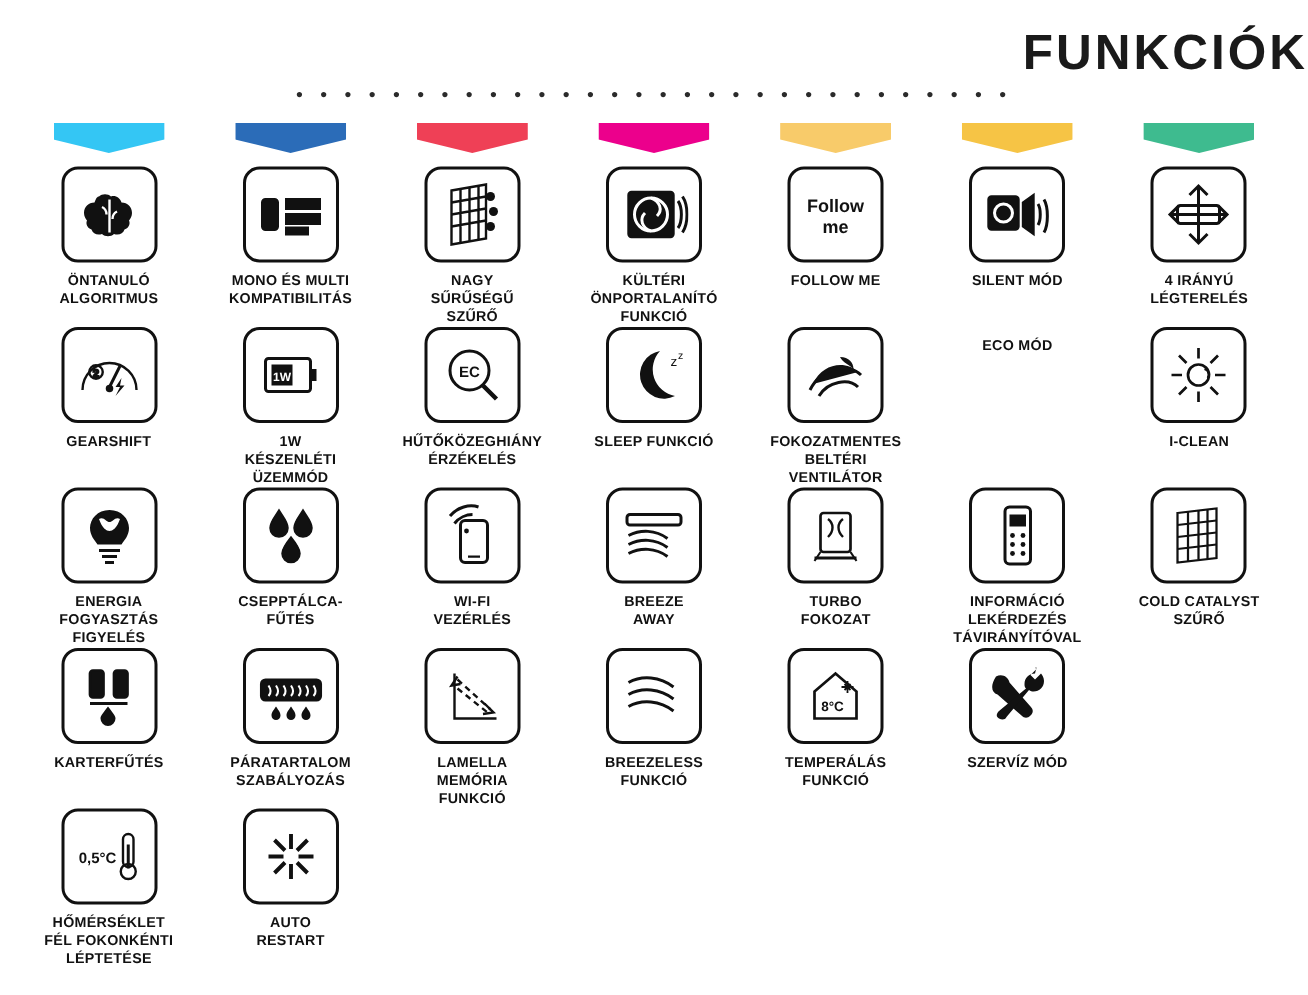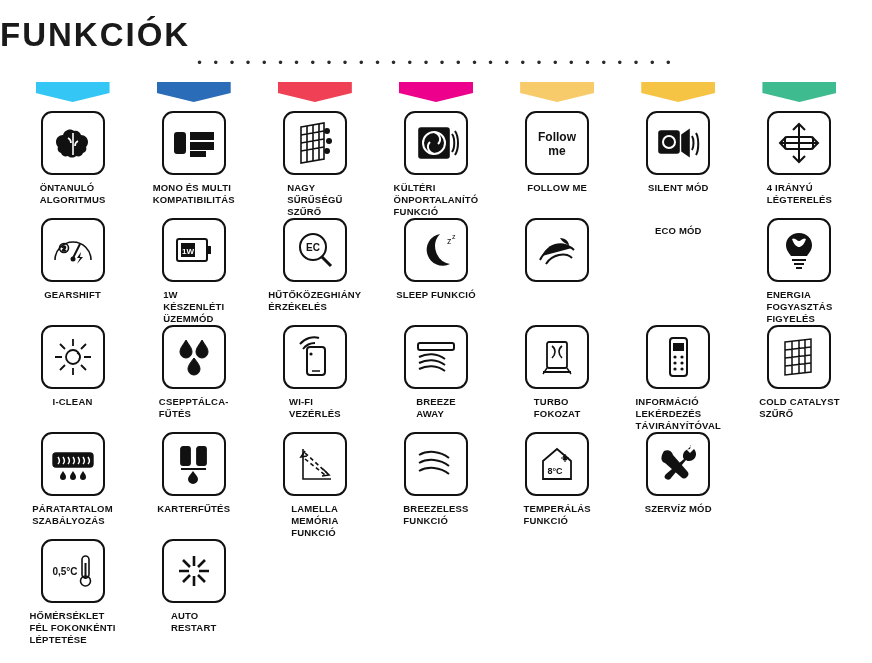--- a/index.html
+++ b/index.html
@@ -14,21 +14,21 @@
     color: #111111;
     overflow: hidden;
   }
   .page {
     position: relative;
     width: 872px;
     height: 663px;
     box-sizing: border-box;
   }
   .title {
-    text-align: left;
+    text-align: right;
     font-size: 33px;
     letter-spacing: 2px;
     font-weight: bold;
     color: #1a1a1a;
     padding-top: 16px;
     font-family: "Liberation Sans", sans-serif;
   }
   .dots {
     text-align: center;
     margin-top: 4px;
@@ -69,21 +69,21 @@
     align-items: center;
     justify-content: center;
     box-sizing: border-box;
     background: #fff;
   }
   .icon-box.empty { border: none; }
   .caption {
     margin-top: 7px;
     font-size: 9.5px;
     font-weight: bold;
-    text-align: left;
+    text-align: center;
     line-height: 12px;
     letter-spacing: 0.2px;
     color: #111111;
     max-width: 104px;
     text-transform: uppercase;
     white-space: pre-line;
   }
   .cell.blank .caption { visibility: hidden; }
   svg { display: block; }
 </style>
@@ -246,48 +246,51 @@
 
     <div class="cell">
       <div class="icon-box">
         <svg width="46" height="40" viewBox="0 0 46 40" fill="none" stroke="#111" stroke-width="2">
           <path d="M8 26c6-14 22-16 30-8" fill="#111" stroke="none"></path>
           <path d="M6 30c8-16 26-18 34-10"></path>
           <path d="M12 34c6-10 20-12 26-6"></path>
           <path d="M26 8c6 0 9 4 9 8-3-3-7-4-9-8z" fill="#111" stroke="none"></path>
         </svg>
       </div>
+      <div class="caption">FOKOZATMENTES
+BELTÉRI
+VENTILÁTOR</div>
     </div>
 
     <div class="cell">
       <div class="caption">ECO MÓD</div>
+    </div>
+
+    <div class="cell">
+      <div class="icon-box">
+        <svg width="44" height="44" viewBox="0 0 44 44" fill="none" stroke="#111" stroke-width="1.8">
+          <circle cx="22" cy="22" r="7"></circle>
+          <path d="M22 4v7M22 33v7M4 22h7M33 22h7M9 9l5 5M30 30l5 5M35 9l-5 5M14 30l-5 5"></path>
+          <path d="M26 18c3 1 4 4 2 6" stroke-width="1.4"></path>
+        </svg>
+      </div>
+      <div class="caption">I-CLEAN</div>
     </div>
 
     <div class="cell">
       <div class="icon-box">
         <svg width="40" height="42" viewBox="0 0 40 42" fill="none" stroke="#111" stroke-width="2">
           <path d="M20 4c-8 0-13 6-13 12 0 5 3 8 5 11h16c2-3 5-6 5-11 0-6-5-12-13-12z" fill="#111" stroke="none"></path>
           <path d="M13 10c3-2 5 2 7 2s4-4 7-2c-2 6-5 8-7 8s-5-2-7-8z" fill="#fff" stroke="none"></path>
           <path d="M13 31h14M15 35h10M17 39h6" stroke-width="2"></path>
         </svg>
       </div>
       <div class="caption">ENERGIA
 FOGYASZTÁS
 FIGYELÉS</div>
-    </div>
-
-    <div class="cell">
-      <div class="icon-box">
-        <svg width="44" height="44" viewBox="0 0 44 44" fill="none" stroke="#111" stroke-width="1.8">
-          <circle cx="22" cy="22" r="7"></circle>
-          <path d="M22 4v7M22 33v7M4 22h7M33 22h7M9 9l5 5M30 30l5 5M35 9l-5 5M14 30l-5 5"></path>
-          <path d="M26 18c3 1 4 4 2 6" stroke-width="1.4"></path>
-        </svg>
-      </div>
-      <div class="caption">I-CLEAN</div>
     </div>
 
     <div class="cell">
       <div class="icon-box">
         <svg width="44" height="42" viewBox="0 0 44 42" fill="none" stroke="#111">
           <path d="M14 4c3 5 6 8 6 12a6 6 0 0 1-12 0c0-4 3-7 6-12z" fill="#111"></path>
           <path d="M30 4c3 5 6 8 6 12a6 6 0 0 1-12 0c0-4 3-7 6-12z" fill="#111"></path>
           <path d="M22 22c4 5 6 8 6 11a6 6 0 0 1-12 0c0-3 2-6 6-11z" fill="#111"></path>
         </svg>
       </div>
@@ -358,46 +361,46 @@
           <path d="M8 6 L34 3 L34 36 L8 39 Z"></path>
           <path d="M8 14 L34 11M8 22 L34 19M8 30 L34 27M15 5 L15 38M22 4 L22 37M28 3.5 L28 36.5"></path>
         </svg>
       </div>
       <div class="caption">COLD CATALYST
 SZŰRŐ</div>
     </div>
 
     <div class="cell">
       <div class="icon-box">
+        <svg width="44" height="42" viewBox="0 0 44 42" fill="none" stroke="#111" stroke-width="1.8">
+          <rect x="9" y="4" width="9" height="18" rx="2" fill="#111"></rect>
+          <rect x="25" y="4" width="9" height="18" rx="2" fill="#111"></rect>
+          <path d="M9 26h25" stroke-width="2"></path>
+          <path d="M21 28c3 4 5 6 5 8a5 5 0 0 1-10 0c0-2 2-4 5-8z" fill="#111" stroke="none"></path>
+        </svg>
+      </div>
+      <div class="caption">KARTERFŰTÉS</div>
+    </div>
+
+    <div class="cell">
+      <div class="icon-box">
         <svg width="48" height="38" viewBox="0 0 48 38" fill="none" stroke="#111" stroke-width="1.4">
           <rect x="4" y="8" width="40" height="14" rx="3" fill="#111"></rect>
           <path d="M9 12c2 3 2 5 0 7M14 12c2 3 2 5 0 7M19 12c2 3 2 5 0 7M24 12c2 3 2 5 0 7M29 12c2 3 2 5 0 7M34 12c2 3 2 5 0 7M39 12c2 3 2 5 0 7" stroke="#fff" stroke-width="1.4"></path>
           <path d="M14 26c2 3 3 4 3 6a3 3 0 0 1-6 0c0-2 1-3 3-6z" fill="#111" stroke="none"></path>
           <path d="M24 26c2 3 3 4 3 6a3 3 0 0 1-6 0c0-2 1-3 3-6z" fill="#111" stroke="none"></path>
           <path d="M34 26c2 3 3 4 3 6a3 3 0 0 1-6 0c0-2 1-3 3-6z" fill="#111" stroke="none"></path>
         </svg>
       </div>
       <div class="caption">PÁRATARTALOM
 SZABÁLYOZÁS</div>
     </div>
 
     <div class="cell">
       <div class="icon-box">
-        <svg width="44" height="42" viewBox="0 0 44 42" fill="none" stroke="#111" stroke-width="1.8">
-          <rect x="9" y="4" width="9" height="18" rx="2" fill="#111"></rect>
-          <rect x="25" y="4" width="9" height="18" rx="2" fill="#111"></rect>
-          <path d="M9 26h25" stroke-width="2"></path>
-          <path d="M21 28c3 4 5 6 5 8a5 5 0 0 1-10 0c0-2 2-4 5-8z" fill="#111" stroke="none"></path>
-        </svg>
-      </div>
-      <div class="caption">KARTERFŰTÉS</div>
-    </div>
-
-    <div class="cell">
-      <div class="icon-box">
         <svg width="44" height="42" viewBox="0 0 44 42" fill="none" stroke="#111" stroke-width="1.6">
           <path d="M10 6 L10 36 L38 36" stroke-width="1.6"></path>
           <path d="M12 10 L34 30" stroke-dasharray="4 3"></path>
           <path d="M12 16 L32 32" stroke-dasharray="4 3"></path>
           <path d="M30 26 L36 32 L29 33" fill="none"></path>
           <path d="M12 8 L8 14 L14 13" fill="none"></path>
         </svg>
       </div>
       <div class="caption">LAMELLA
 MEMÓRIA

